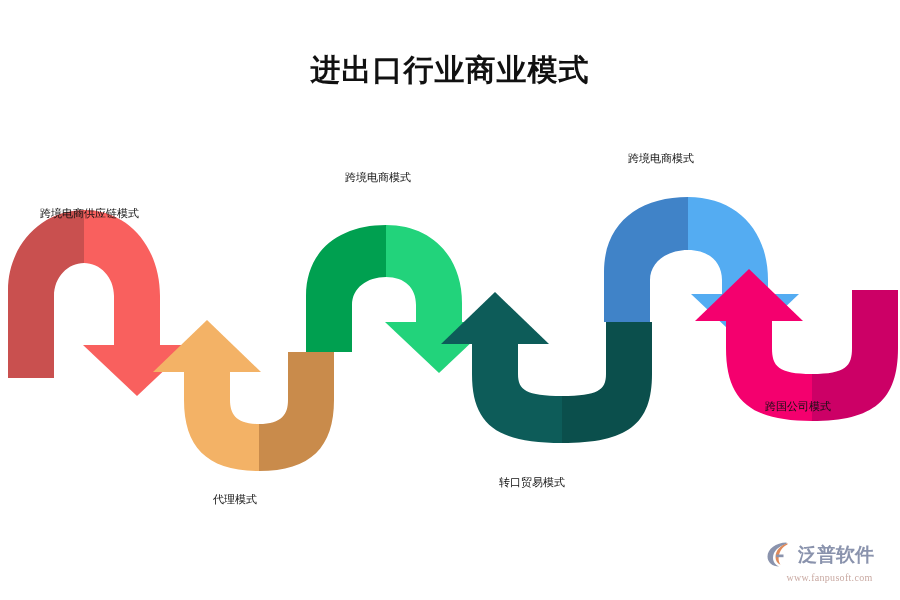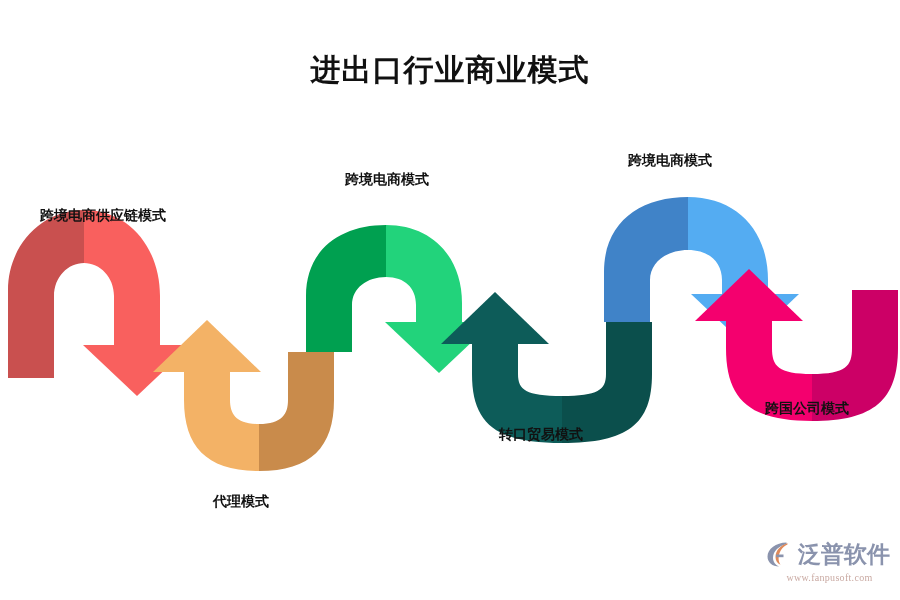--- a/index.html
+++ b/index.html
@@ -32,30 +32,30 @@
   }
   #wave-svg {
     position: absolute;
     left: 0;
     top: 0;
     width: 900px;
     height: 600px;
   }
   .stage-label {
     position: absolute;
-    font-size: 14px;
-    font-weight: bold;
+    font-size: 11px;
+    font-weight: normal;
     color: #111111;
     white-space: nowrap;
     line-height: 1;
   }
   #label-0 { left: 40px;  top: 208px; }
   #label-1 { left: 213px; top: 494px; }
   #label-2 { left: 345px; top: 172px; }
-  #label-3 { left: 499px; top: 427px; }
+  #label-3 { left: 499px; top: 477px; }
   #label-4 { left: 628px; top: 153px; }
   #label-5 { left: 727px; top: 401px; margin-left: 38px; }
 
   #watermark {
     position: absolute;
     left: 762px;
     top: 537px;
     width: 135px;
     height: 56px;
   }
@@ -64,21 +64,21 @@
     align-items: center;
     gap: 4px;
     height: 34px;
   }
   #wm-mark {
     width: 32px;
     height: 32px;
     flex: 0 0 32px;
   }
   #wm-name {
-    font-size: 23px;
+    font-size: 19px;
     font-weight: bold;
     color: #8a93ad;
     letter-spacing: 0px;
     line-height: 1;
     white-space: nowrap;
   }
   #wm-url {
     margin-top: 1px;
     font-family: "Liberation Serif", "DejaVu Serif", serif;
     font-size: 10px;

